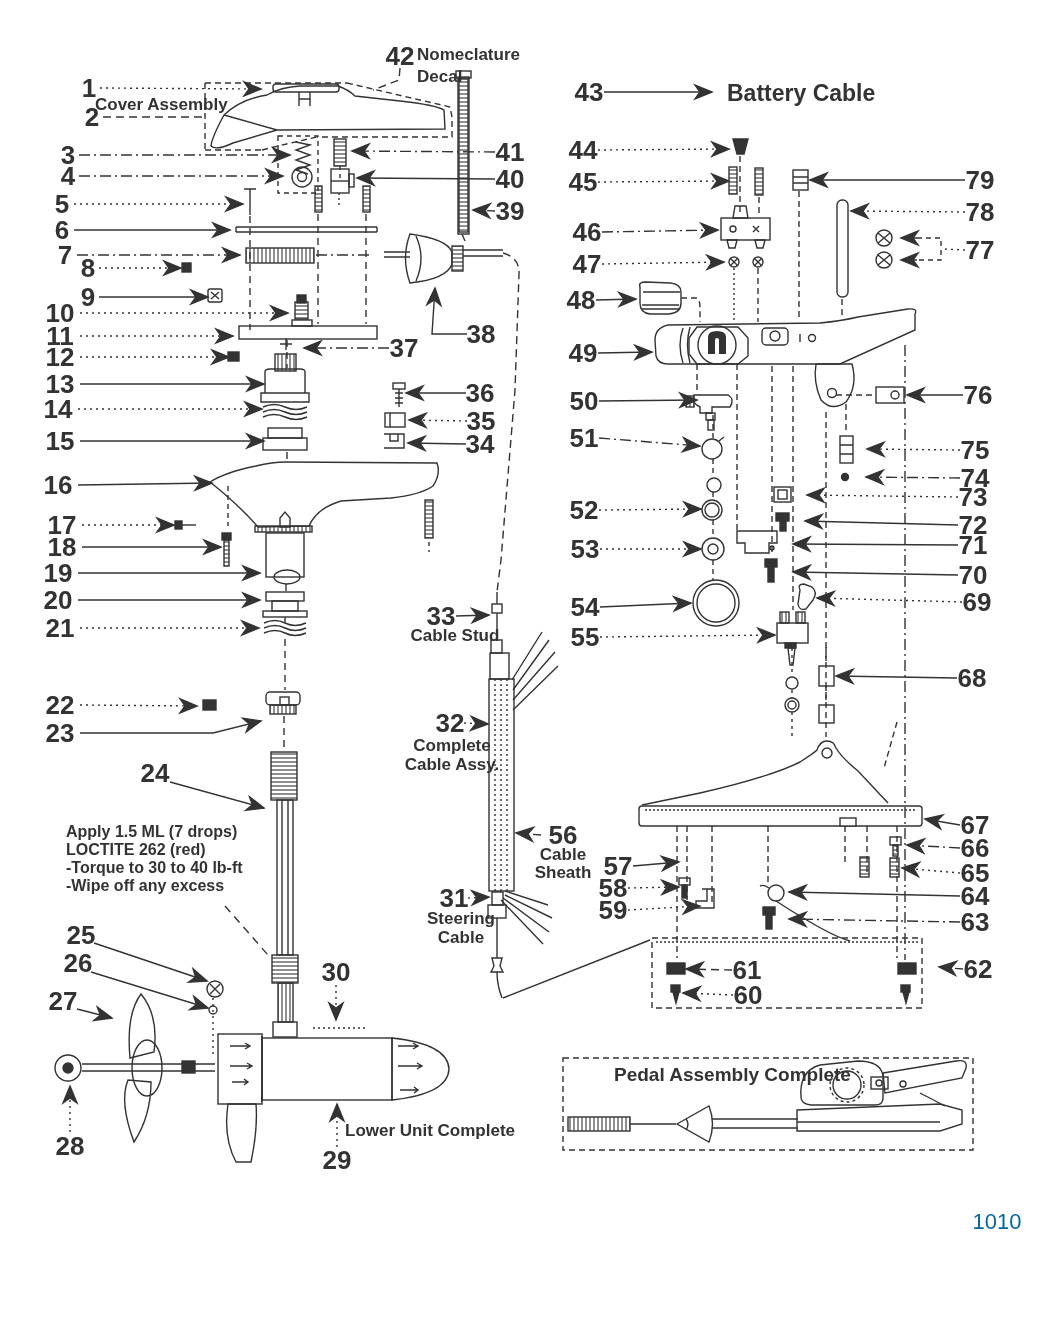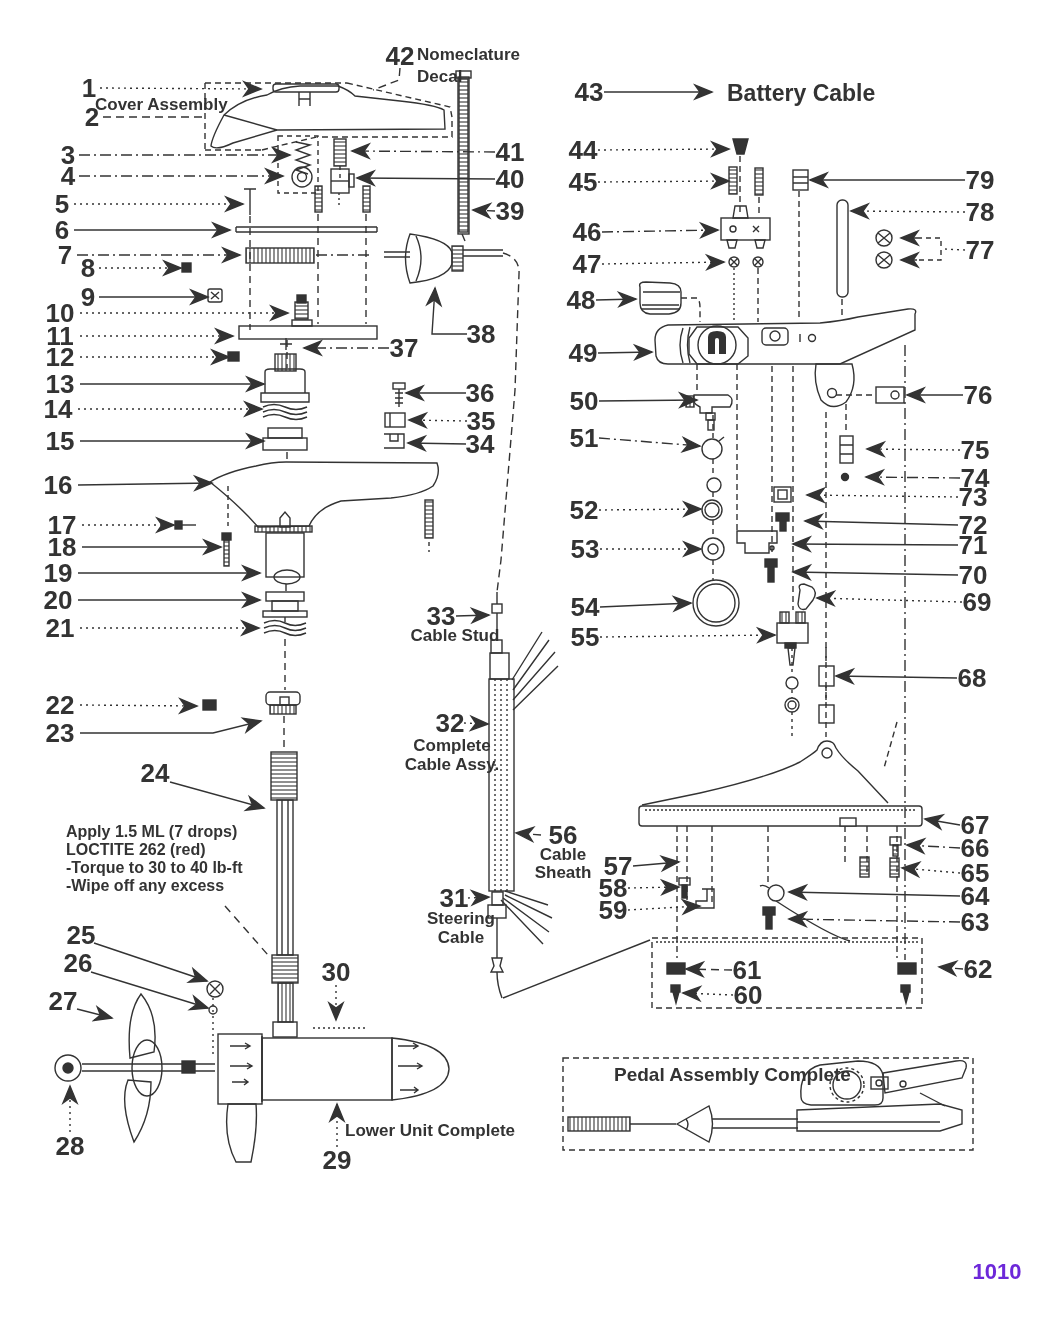--- a/index.html
+++ b/index.html
@@ -2,22 +2,22 @@
 <html><head>
 <meta charset="utf-8">
 <style>
   html,body{margin:0;padding:0;background:#fff;}
   .page{position:relative;width:1064px;height:1327px;background:#ffffff;overflow:hidden;
         font-family:"Liberation Sans",sans-serif;}
   svg{position:absolute;left:0;top:0;}
   text{font-family:"Liberation Sans",sans-serif;font-weight:bold;fill:#333;stroke:none;}
   text.num{font-size:26px;dominant-baseline:central;}
   text.lbl{dominant-baseline:central;}
-  .pageno{position:absolute;left:957px;top:1259px;width:80px;text-align:center;
-          font-weight:bold;font-size:22px;color:#6d28d9;}
+  .pageno{position:absolute;left:957px;top:1209px;width:80px;text-align:center;
+          font-weight:normal;font-size:22px;color:#0369a1;}
 </style>
 </head>
 <body>
 
 <div class="page">
 <svg id="diagram" width="1064" height="1327" viewBox="0 0 1064 1327" stroke="#333" fill="none" stroke-width="1.4">
   <defs>
     <pattern id="hv" width="4" height="4" patternUnits="userSpaceOnUse">
       <path d="M2,0V4" stroke="#333" stroke-width="1.1" fill="none"></path>
     </pattern>

